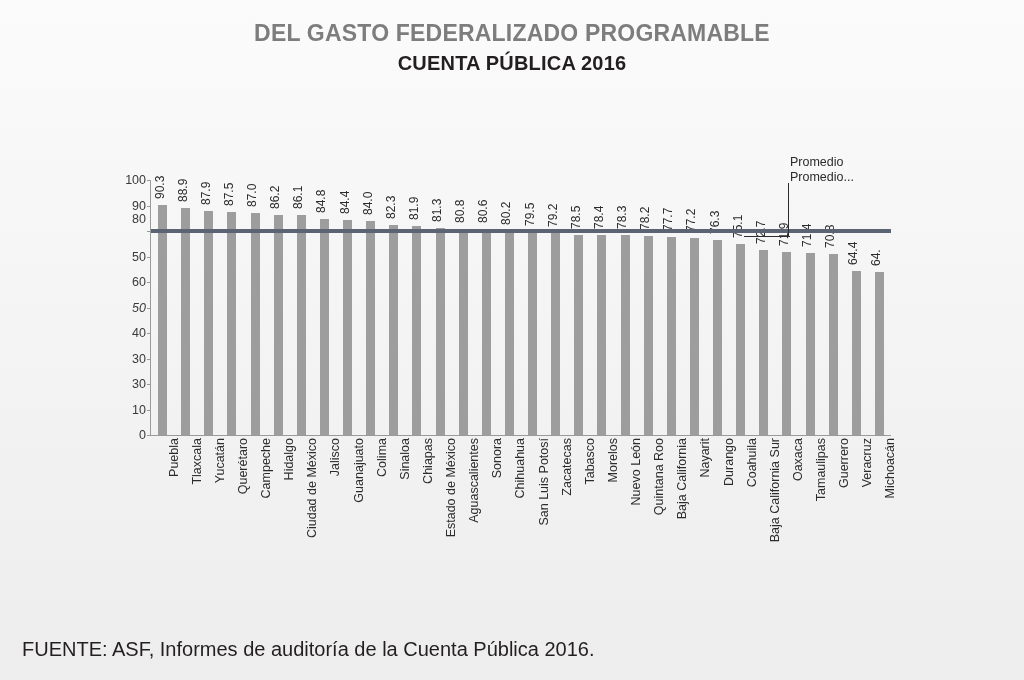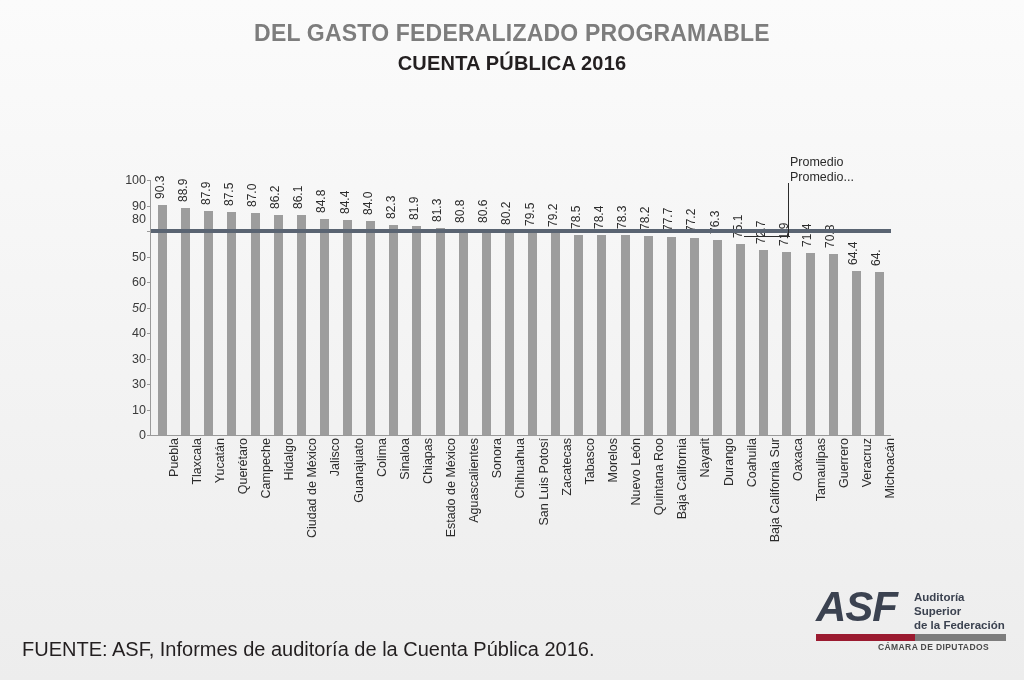--- a/index.html
+++ b/index.html
@@ -479,24 +479,14 @@
     <div class="avg-annot" id="avgAnnot" style="left: 790px; top: -10px;">
       <div>Promedio</div>
       <div>Promedio...</div>
     </div>
     <div class="avg-leader" id="leader1" style="left: 788px; top: 18px; width: 1px; height: 54px;"></div>
     <div class="avg-leader" id="leader2" style="left: 744px; top: 71px; width: 46px; height: 1px;"></div>
   </div>
 
   <div class="source">FUENTE: ASF, Informes de auditoría de la Cuenta Pública 2016.</div>
 
-  <div class="logo">
-    <div class="logo-asf">ASF</div>
-    <div class="logo-text">
-      <div>Auditoría</div>
-      <div>Superior</div>
-      <div>de la Federación</div>
-    </div>
-    <div class="logo-bar"></div>
-    <div class="logo-cam">CÁMARA DE DIPUTADOS</div>
-  </div>
 
 </div>
 
 </body></html>

